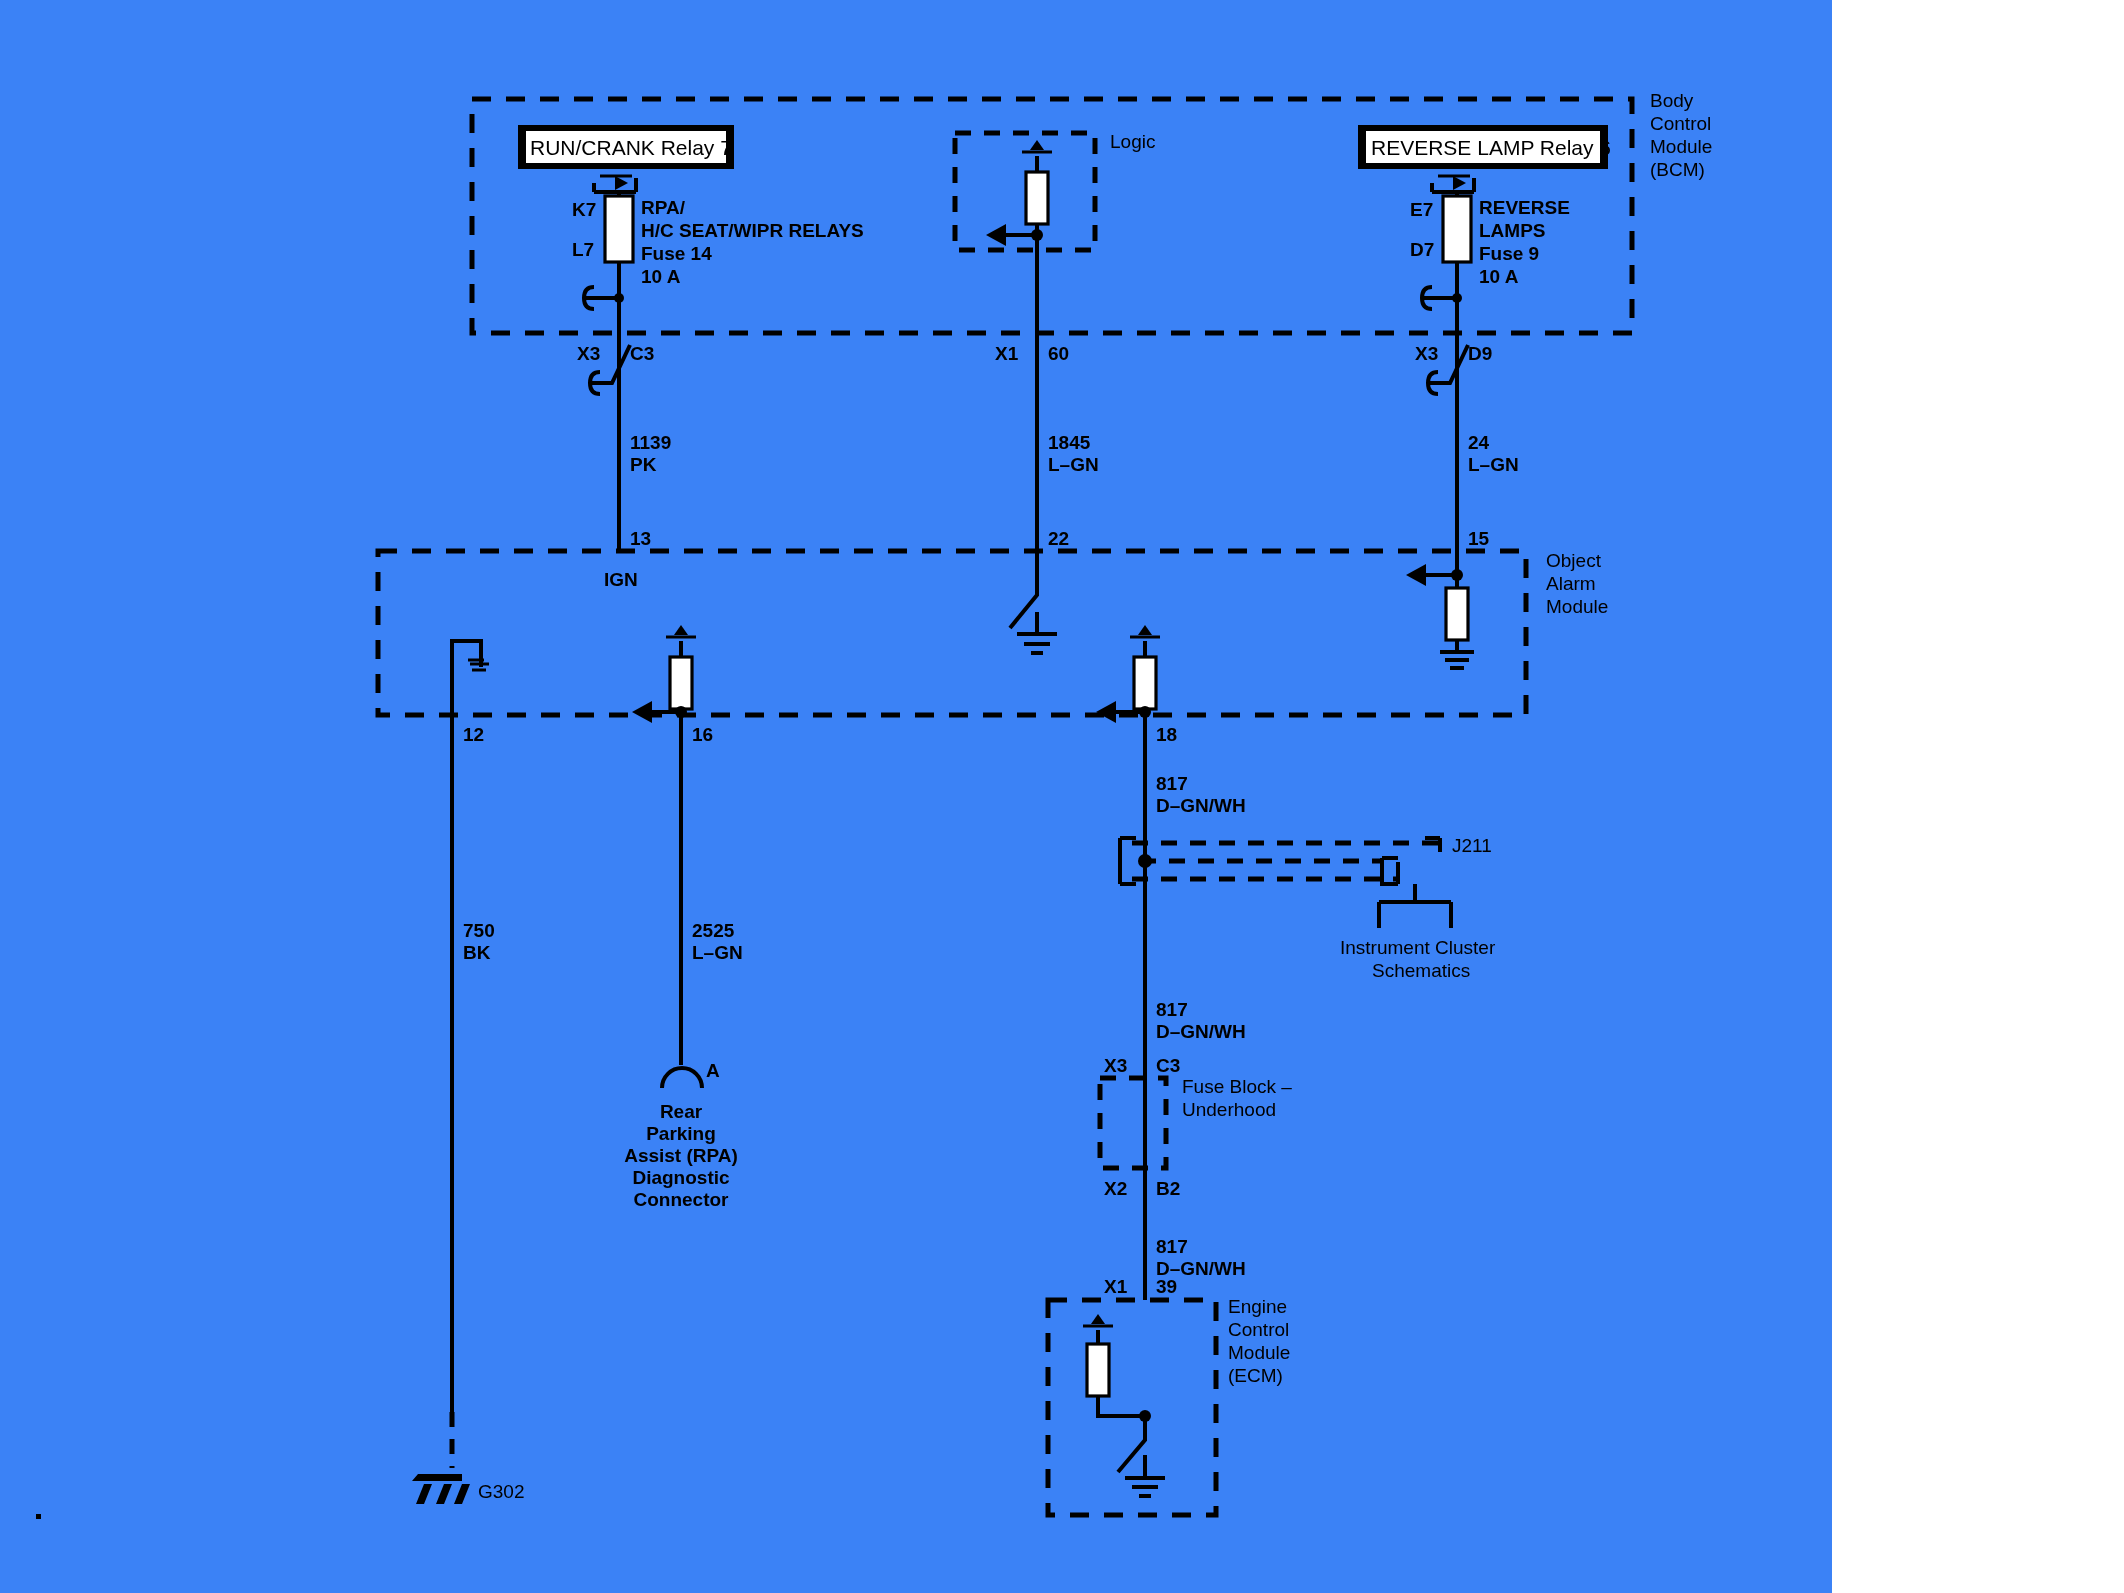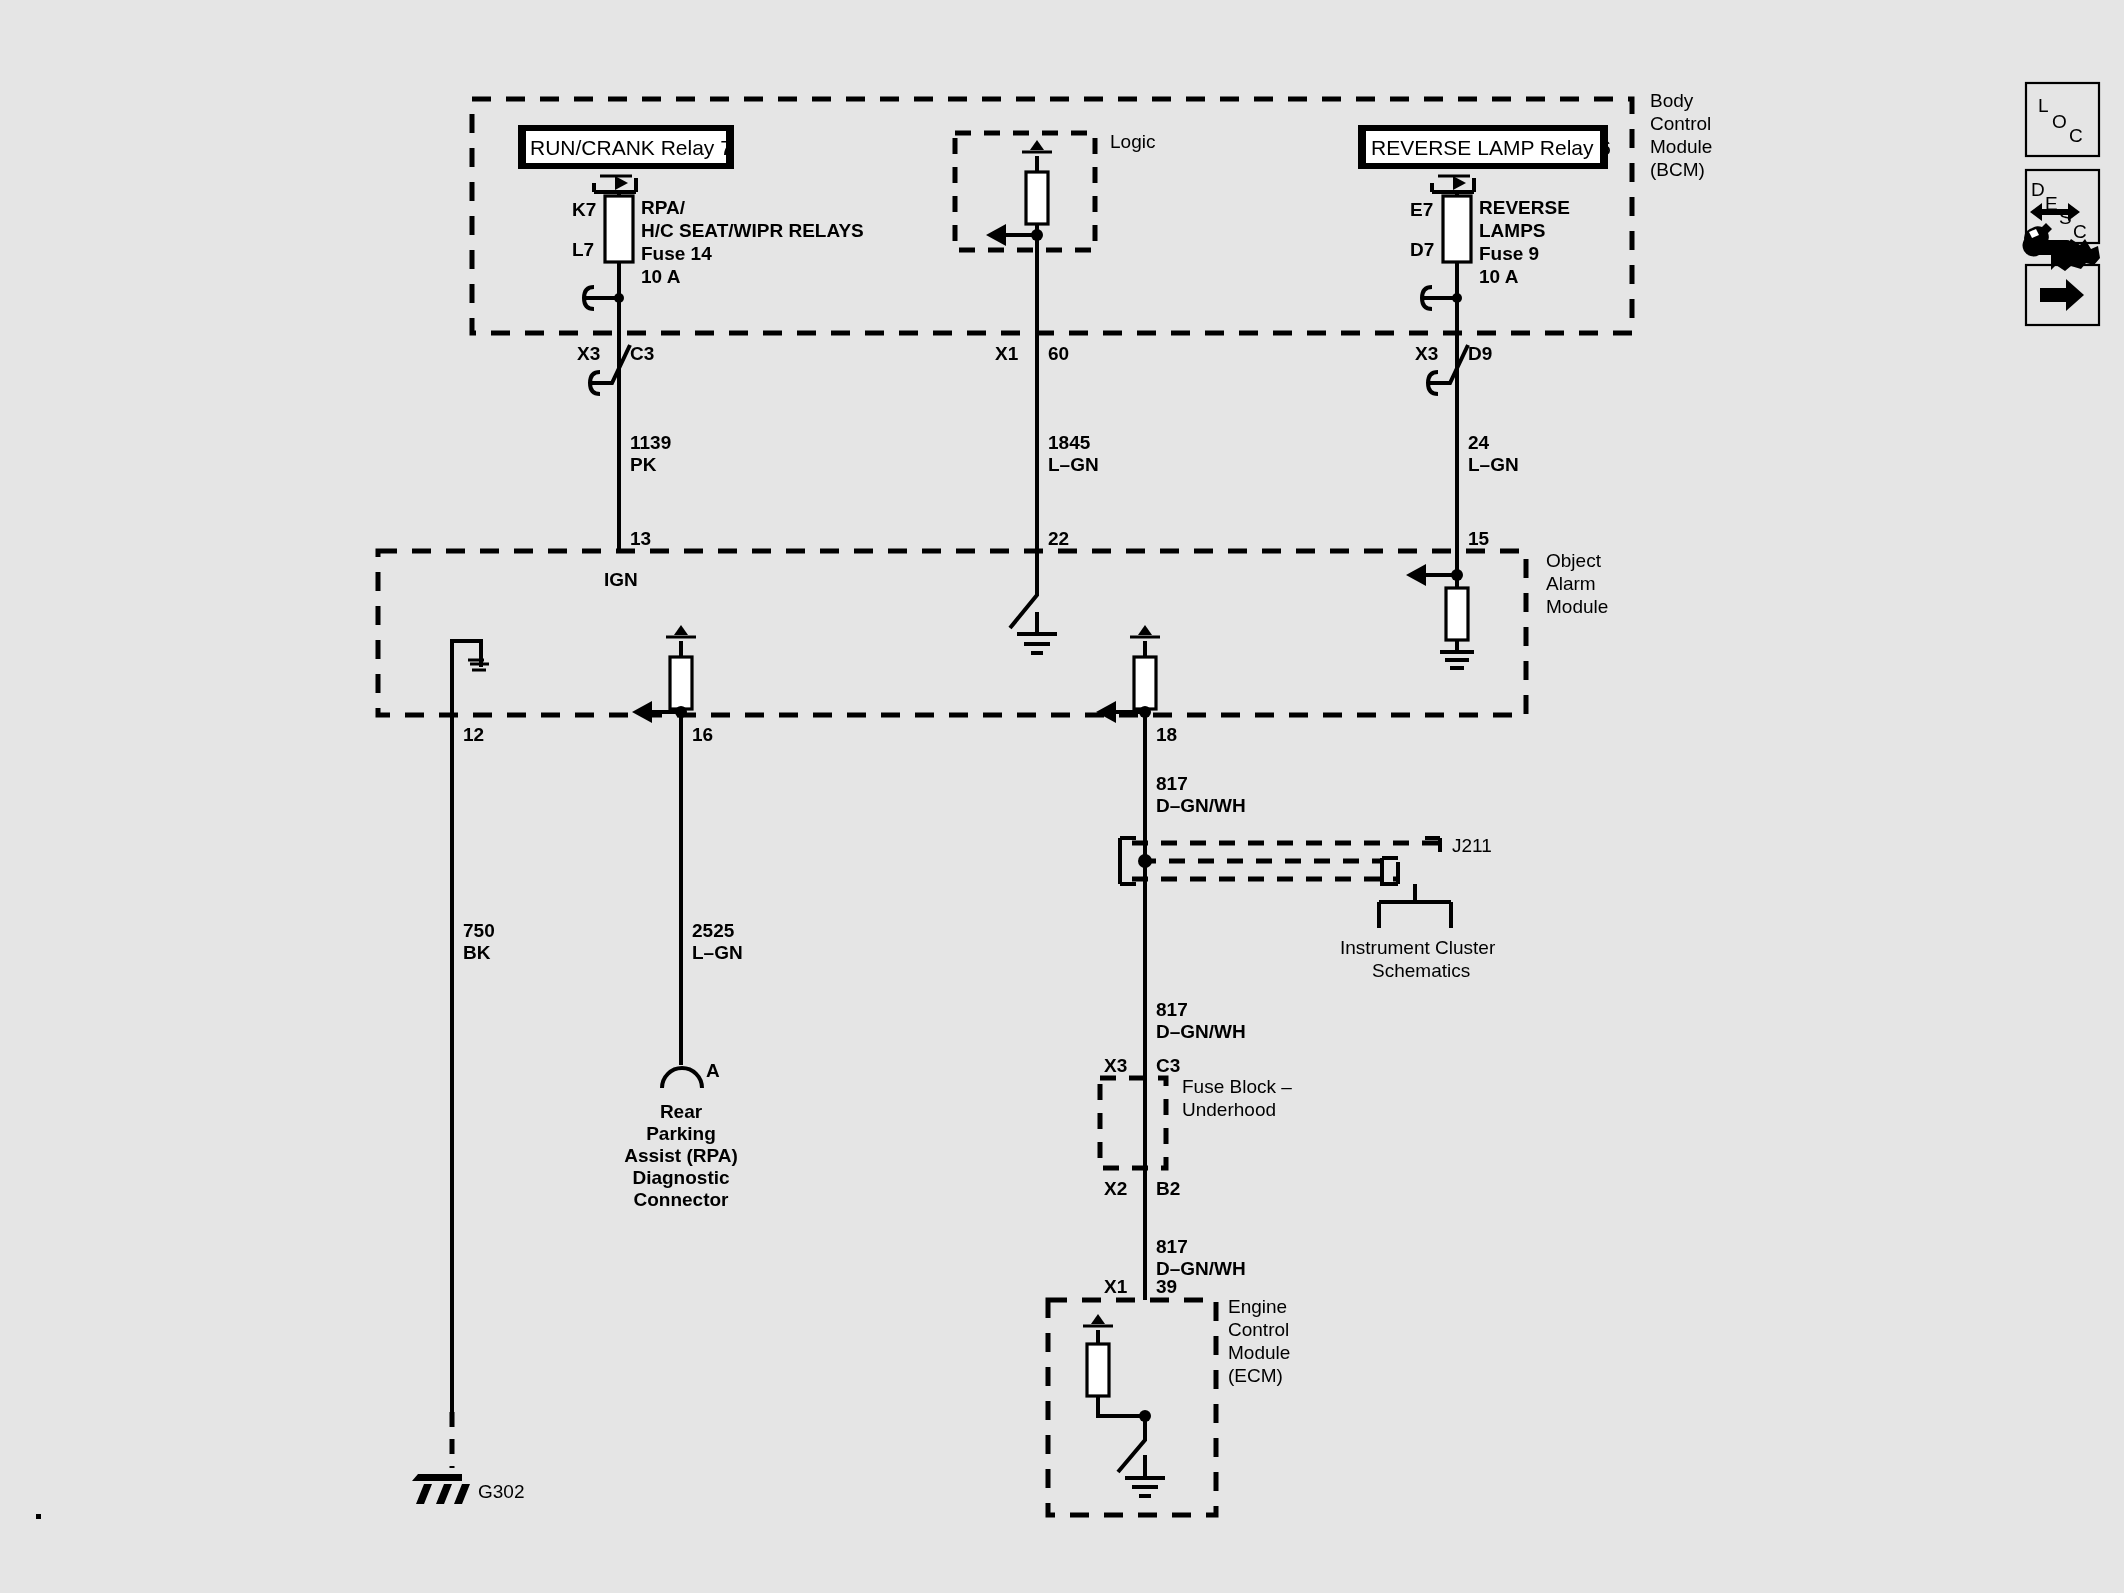--- a/index.html
+++ b/index.html
@@ -5,23 +5,23 @@
   html, body {
     margin: 0;
     padding: 0;
     background: #ffffff;
   }
   body {
     font-family: "Liberation Sans", sans-serif;
   }
   #page {
     position: relative;
-    width: 2124px;
+    width: 1832px;
     height: 1593px;
-    background: #e5e5e5;
+    background: #3b82f6;
     overflow: hidden;
   }
   svg.canvas {
     position: absolute;
     left: 0; top: 0;
     width: 2124px;
     height: 1593px;
   }
   text {
     font-family: "Liberation Sans", sans-serif;

